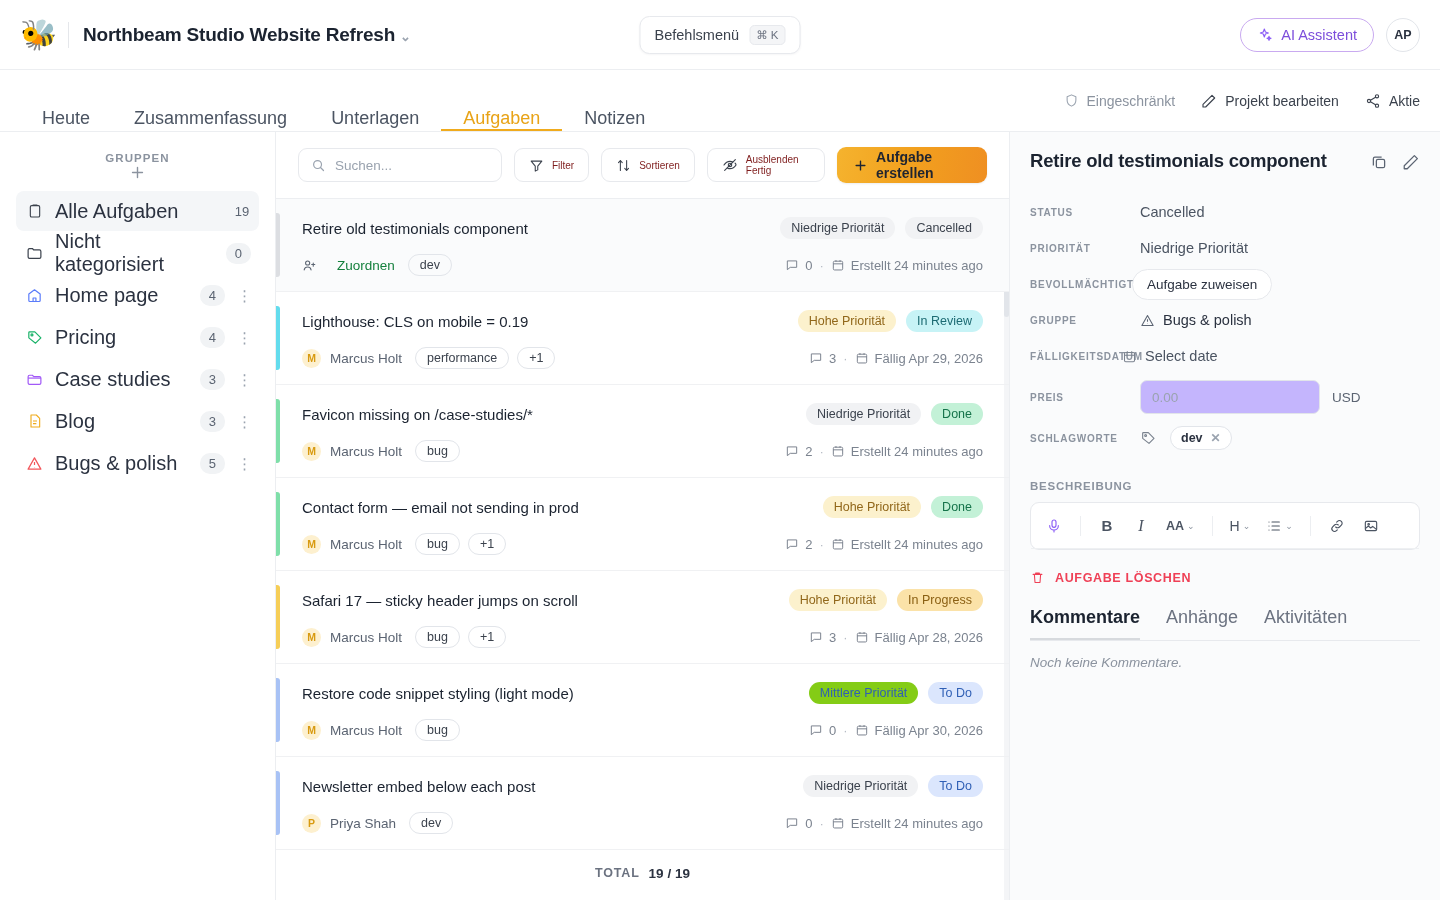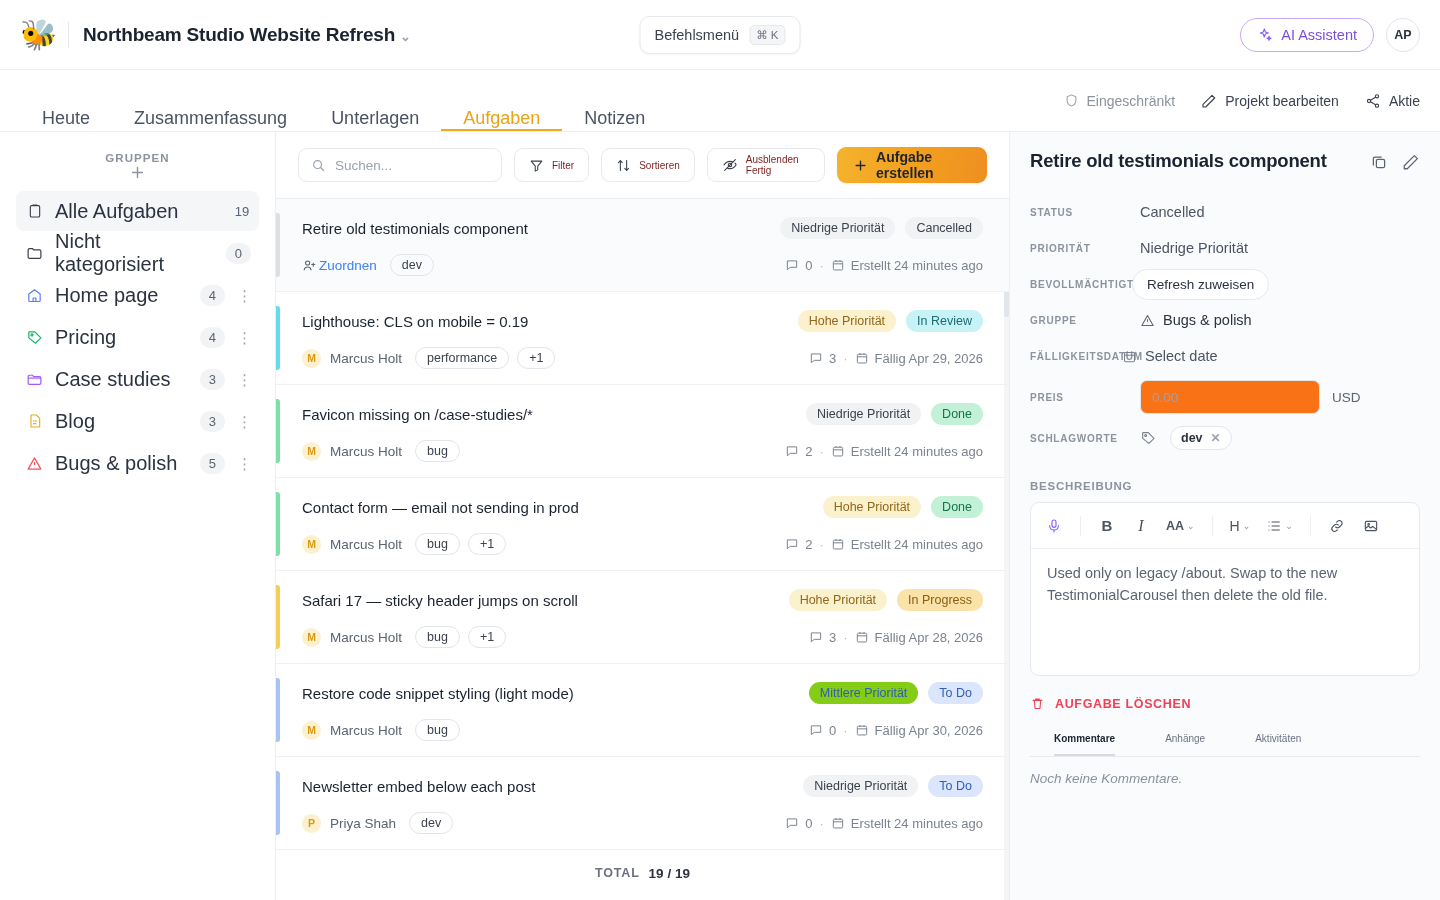--- a/index.html
+++ b/index.html
@@ -151,21 +151,21 @@
   .row-badges { margin-left: auto; display: flex; align-items: center; gap: 10px; }
   .badge { font-size: 12.5px; border-radius: 12px; padding: 4px 11px; white-space: nowrap; }
   .row-bot { display: flex; align-items: center; margin-top: 15px; }
   .assignee { display: flex; align-items: center; gap: 9px; margin-right: 13px; }
   .av-mini {
     width: 19px; height: 19px; border-radius: 50%;
     display: flex; align-items: center; justify-content: center;
     font-size: 10.5px; font-weight: 700; background: #fdf0cf; color: #d89a10;
   }
   .assignee-name { font-size: 13.5px; color: #5b6472; }
-  .assign-empty { display: flex; align-items: center; gap: 2px; font-size: 13.5px; color: #3b82f6; margin-right: 13px; }
+  .assign-empty { display: flex; align-items: center; gap: 20px; font-size: 13.5px; color: #15803d; margin-right: 13px; }
   .tag {
     font-size: 12.5px; color: #3b424d; border: 1px solid #e2e5ea;
     border-radius: 12px; padding: 3px 11px; margin-right: 8px;
   }
   .row-meta { margin-left: auto; display: flex; align-items: center; gap: 7px; font-size: 13px; color: #7b838f; }
   .meta-grp { display: flex; align-items: center; gap: 6px; }
   .dot-sep { color: #b6bcc5; }
 
   .total-bar { height: 46px; display: flex; align-items: center; justify-content: center; gap: 9px; }
   .total-label { font-size: 12.5px; font-weight: 700; letter-spacing: .8px; color: #6b7280; }
@@ -187,21 +187,21 @@
   }
   .d-val { font-size: 14.5px; color: #4b5462; display: flex; align-items: center; gap: 8px; }
   .d-val.dark { color: #2b3240; }
   .assign-btn {
     border: 1px solid #e7e9ed; border-radius: 16px; background: #fff;
     font-size: 13.5px; color: #2b3240; padding: 7px 14px;
     position: relative; left: -8px; z-index: 2;
   }
   .price-input {
     width: 180px; height: 34px; border: 1px solid #e2e5ea; border-radius: 7px;
-    background: #f97316; font-size: 13.5px; color: #3b424d; padding: 0 11px;
+    background: #c4b5fd; font-size: 13.5px; color: #3b424d; padding: 0 11px;
     outline: none; font-family: inherit;
   }
   .price-input::placeholder { color: #9aa3af; }
   .usd { font-size: 13.5px; color: #5b6472; margin-left: 12px; }
   .tag-chip {
     display: inline-flex; align-items: center; gap: 8px;
     border: 1px solid #e2e5ea; border-radius: 13px; background: #fff;
     font-size: 12.5px; font-weight: 600; color: #2b3240; padding: 4px 10px;
   }
   .tag-x { color: #9aa3af; font-size: 12px; }
@@ -227,21 +227,21 @@
   .editor-body {
     height: 126px; padding: 14px 16px;
     font-size: 14.5px; line-height: 1.5; color: #5b6472;
   }
   .delete-task {
     display: flex; align-items: center; gap: 10px;
     margin-top: 20px; color: #ef4056;
     font-size: 12.5px; font-weight: 600; letter-spacing: .65px;
   }
   .d-tabs { display: flex; gap: 26px; margin-top: 22px; border-bottom: 1px solid #e7e9ed; }
-  .d-tab { font-size: 10px; color: #6b7280; padding-bottom: 10px; border-bottom: 2px solid transparent; margin-left: 24px; }
+  .d-tab { font-size: 18px; color: #6b7280; padding-bottom: 10px; border-bottom: 2px solid transparent; }
   .d-tab.active { color: #1b2330; font-weight: 700; border-bottom-color: #d7dade; }
   .no-comments { margin-top: 14px; font-size: 13.5px; color: #8b939f; font-style: italic; }
 
   svg { display: block; }
 </style>
 </head>
 <body>
 
 <div class="app">
 
@@ -752,21 +752,21 @@
           <div class="d-val">Cancelled</div>
         </div>
 
         <div class="d-row">
           <div class="d-label">PRIORITÄT</div>
           <div class="d-val">Niedrige Priorität</div>
         </div>
 
         <div class="d-row">
           <div class="d-label">BEVOLLMÄCHTIGTER</div>
-          <div class="assign-btn">Refresh zuweisen</div>
+          <div class="assign-btn">Aufgabe zuweisen</div>
         </div>
 
         <div class="d-row">
           <div class="d-label">GRUPPE</div>
           <div class="d-val dark">
             <span>
               <svg width="15" height="15" viewBox="0 0 24 24" fill="none" stroke="#5b6472" stroke-width="1.7" stroke-linejoin="round">
                   <path d="M12 4l9 16H3z"></path>
                   <path d="M12 10v4M12 17v.4"></path>
                 </svg>
@@ -851,21 +851,20 @@
               </svg>
           </div>
           <div class="ebtn">
             <svg width="16" height="16" viewBox="0 0 24 24" fill="none" stroke="#4b5462" stroke-width="1.7" stroke-linejoin="round">
                 <rect x="3.5" y="5" width="17" height="14" rx="2"></rect>
                 <path d="M3.5 16l4.5-4 3.5 3 3-2.5 6 5"></path>
                 <circle cx="8.5" cy="9.5" r="1.2"></circle>
               </svg>
           </div>
         </div>
-        <div class="editor-body">Used only on legacy /about. Swap to the new TestimonialCarousel then delete the old file.</div>
       </div>
 
       <div class="delete-task">
         <span>
           <svg width="15" height="15" viewBox="0 0 24 24" fill="none" stroke="#ef4056" stroke-width="1.7" stroke-linecap="round" stroke-linejoin="round">
               <path d="M5 7h14M9 7V5h6v2M7 7l1 13h8l1-13"></path>
             </svg>
         </span>
         <span>AUFGABE LÖSCHEN</span>
       </div>

